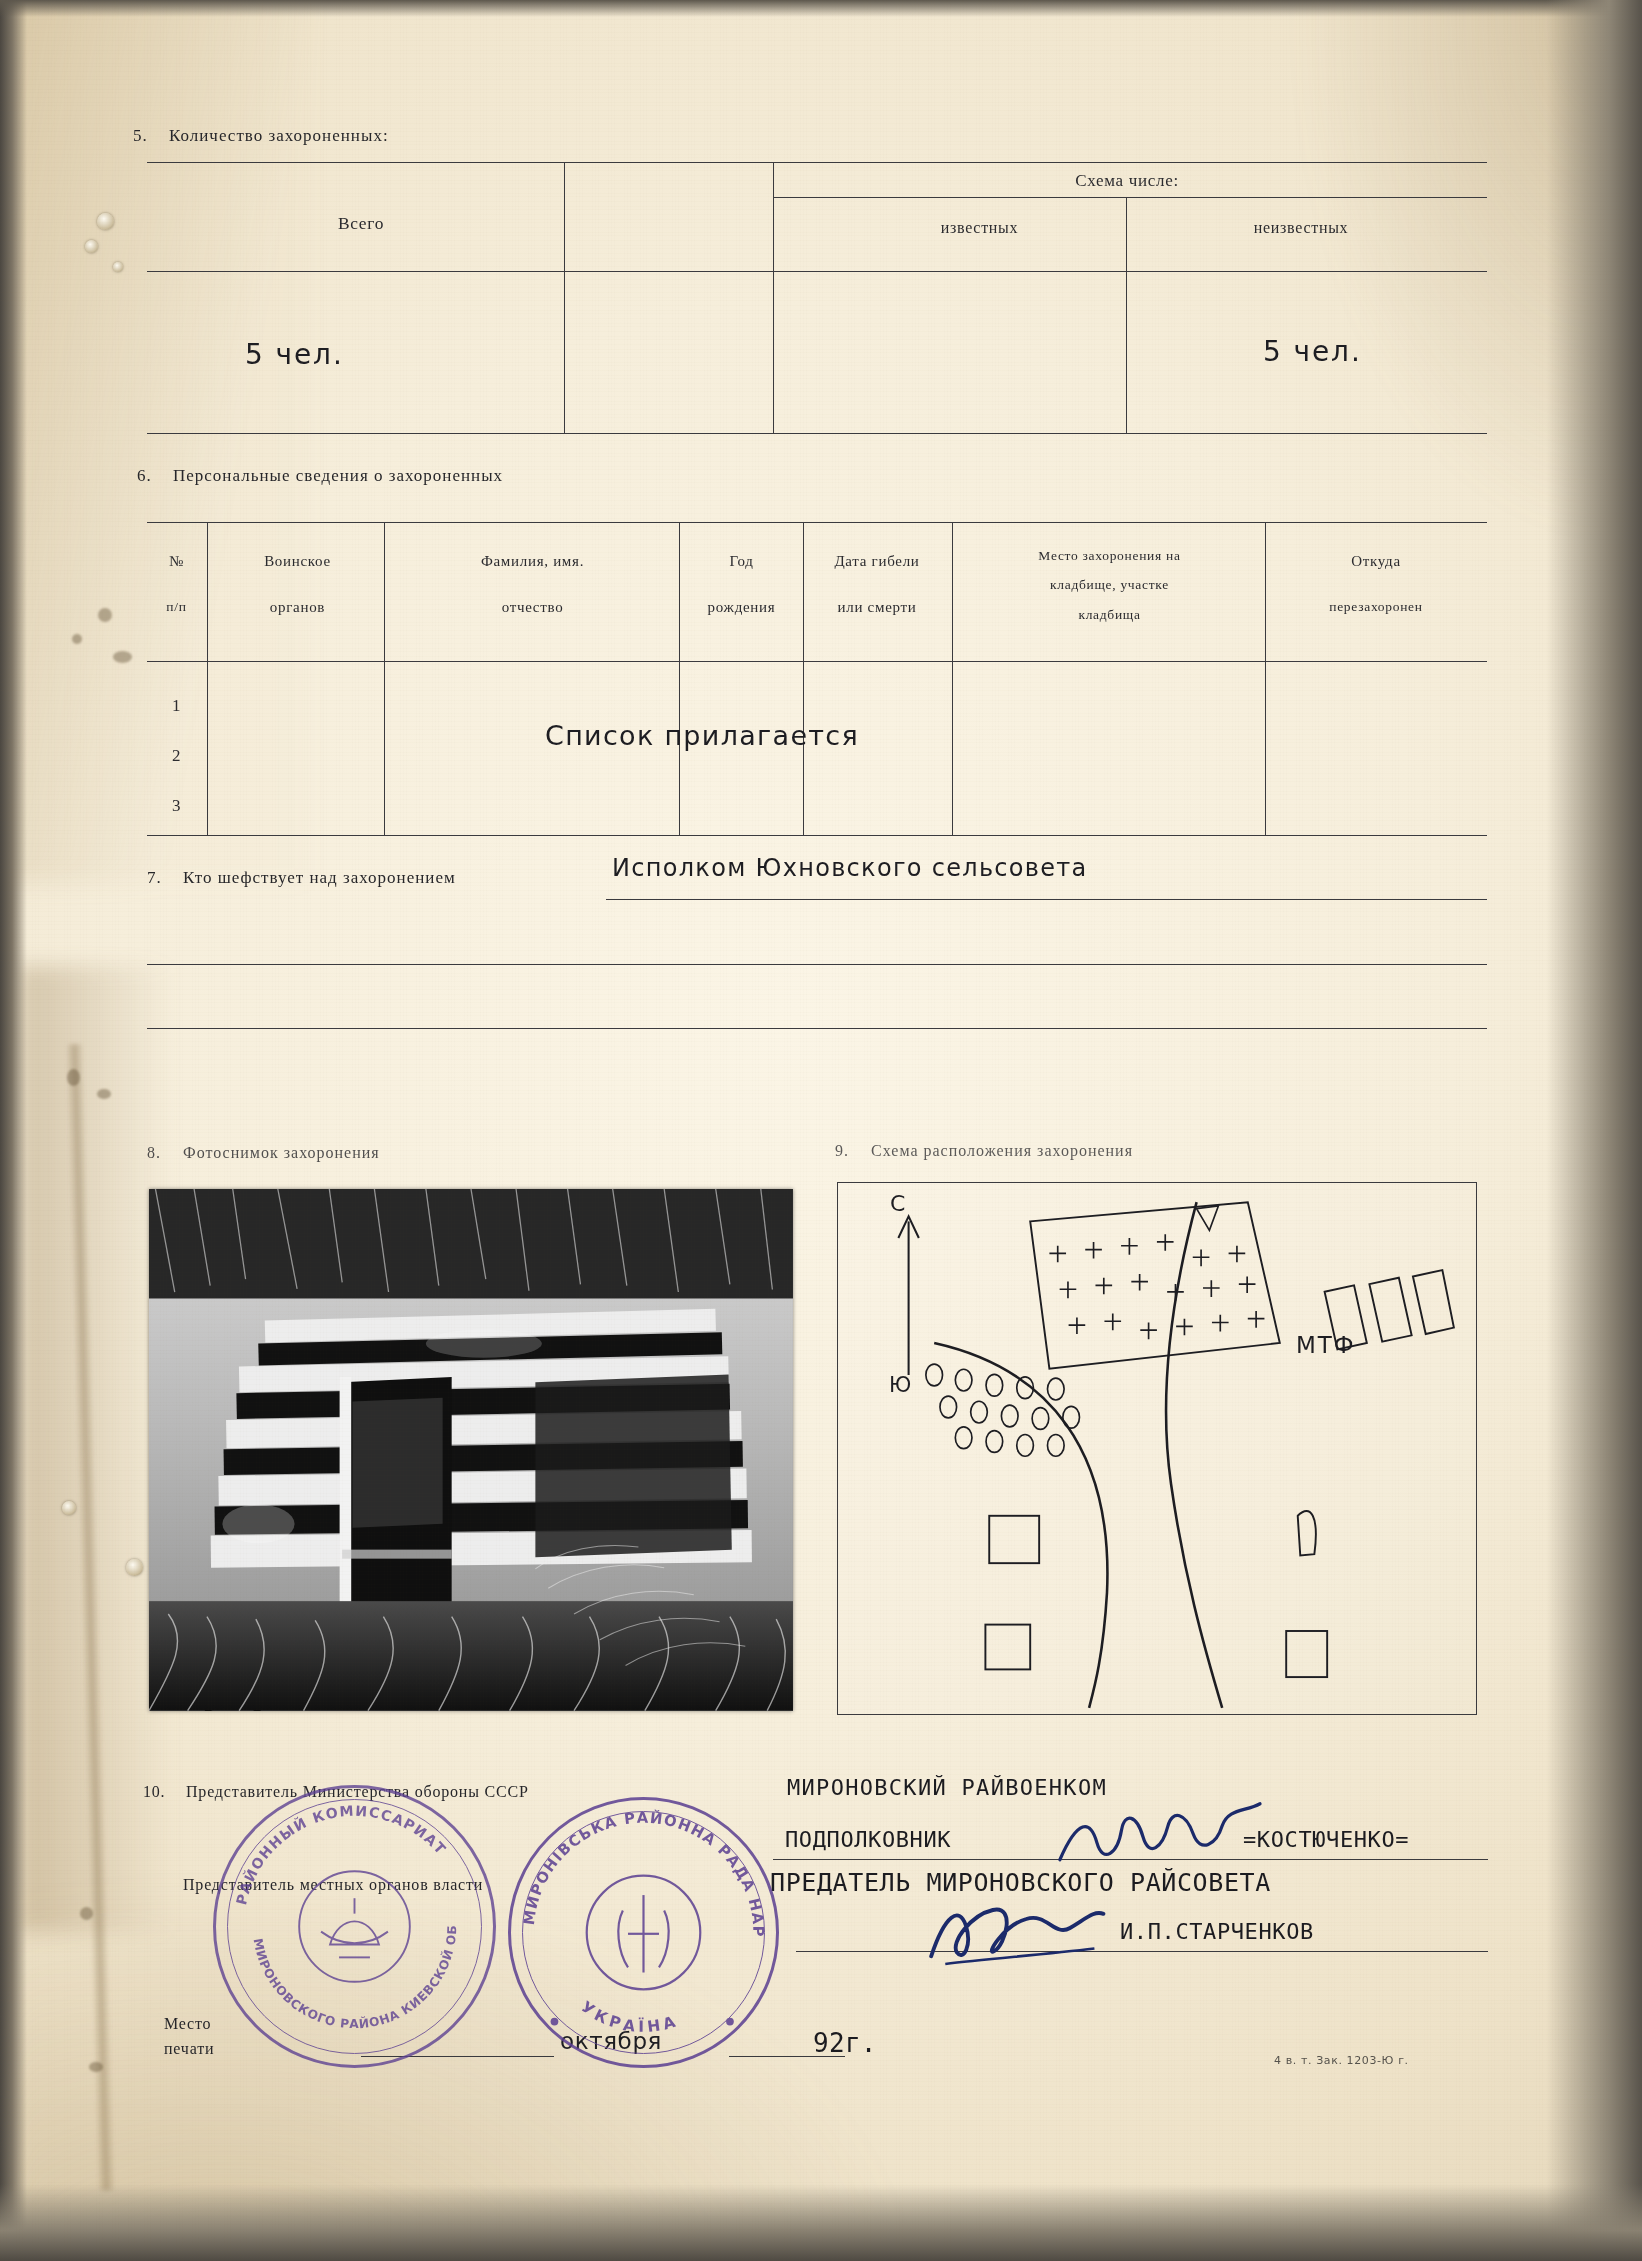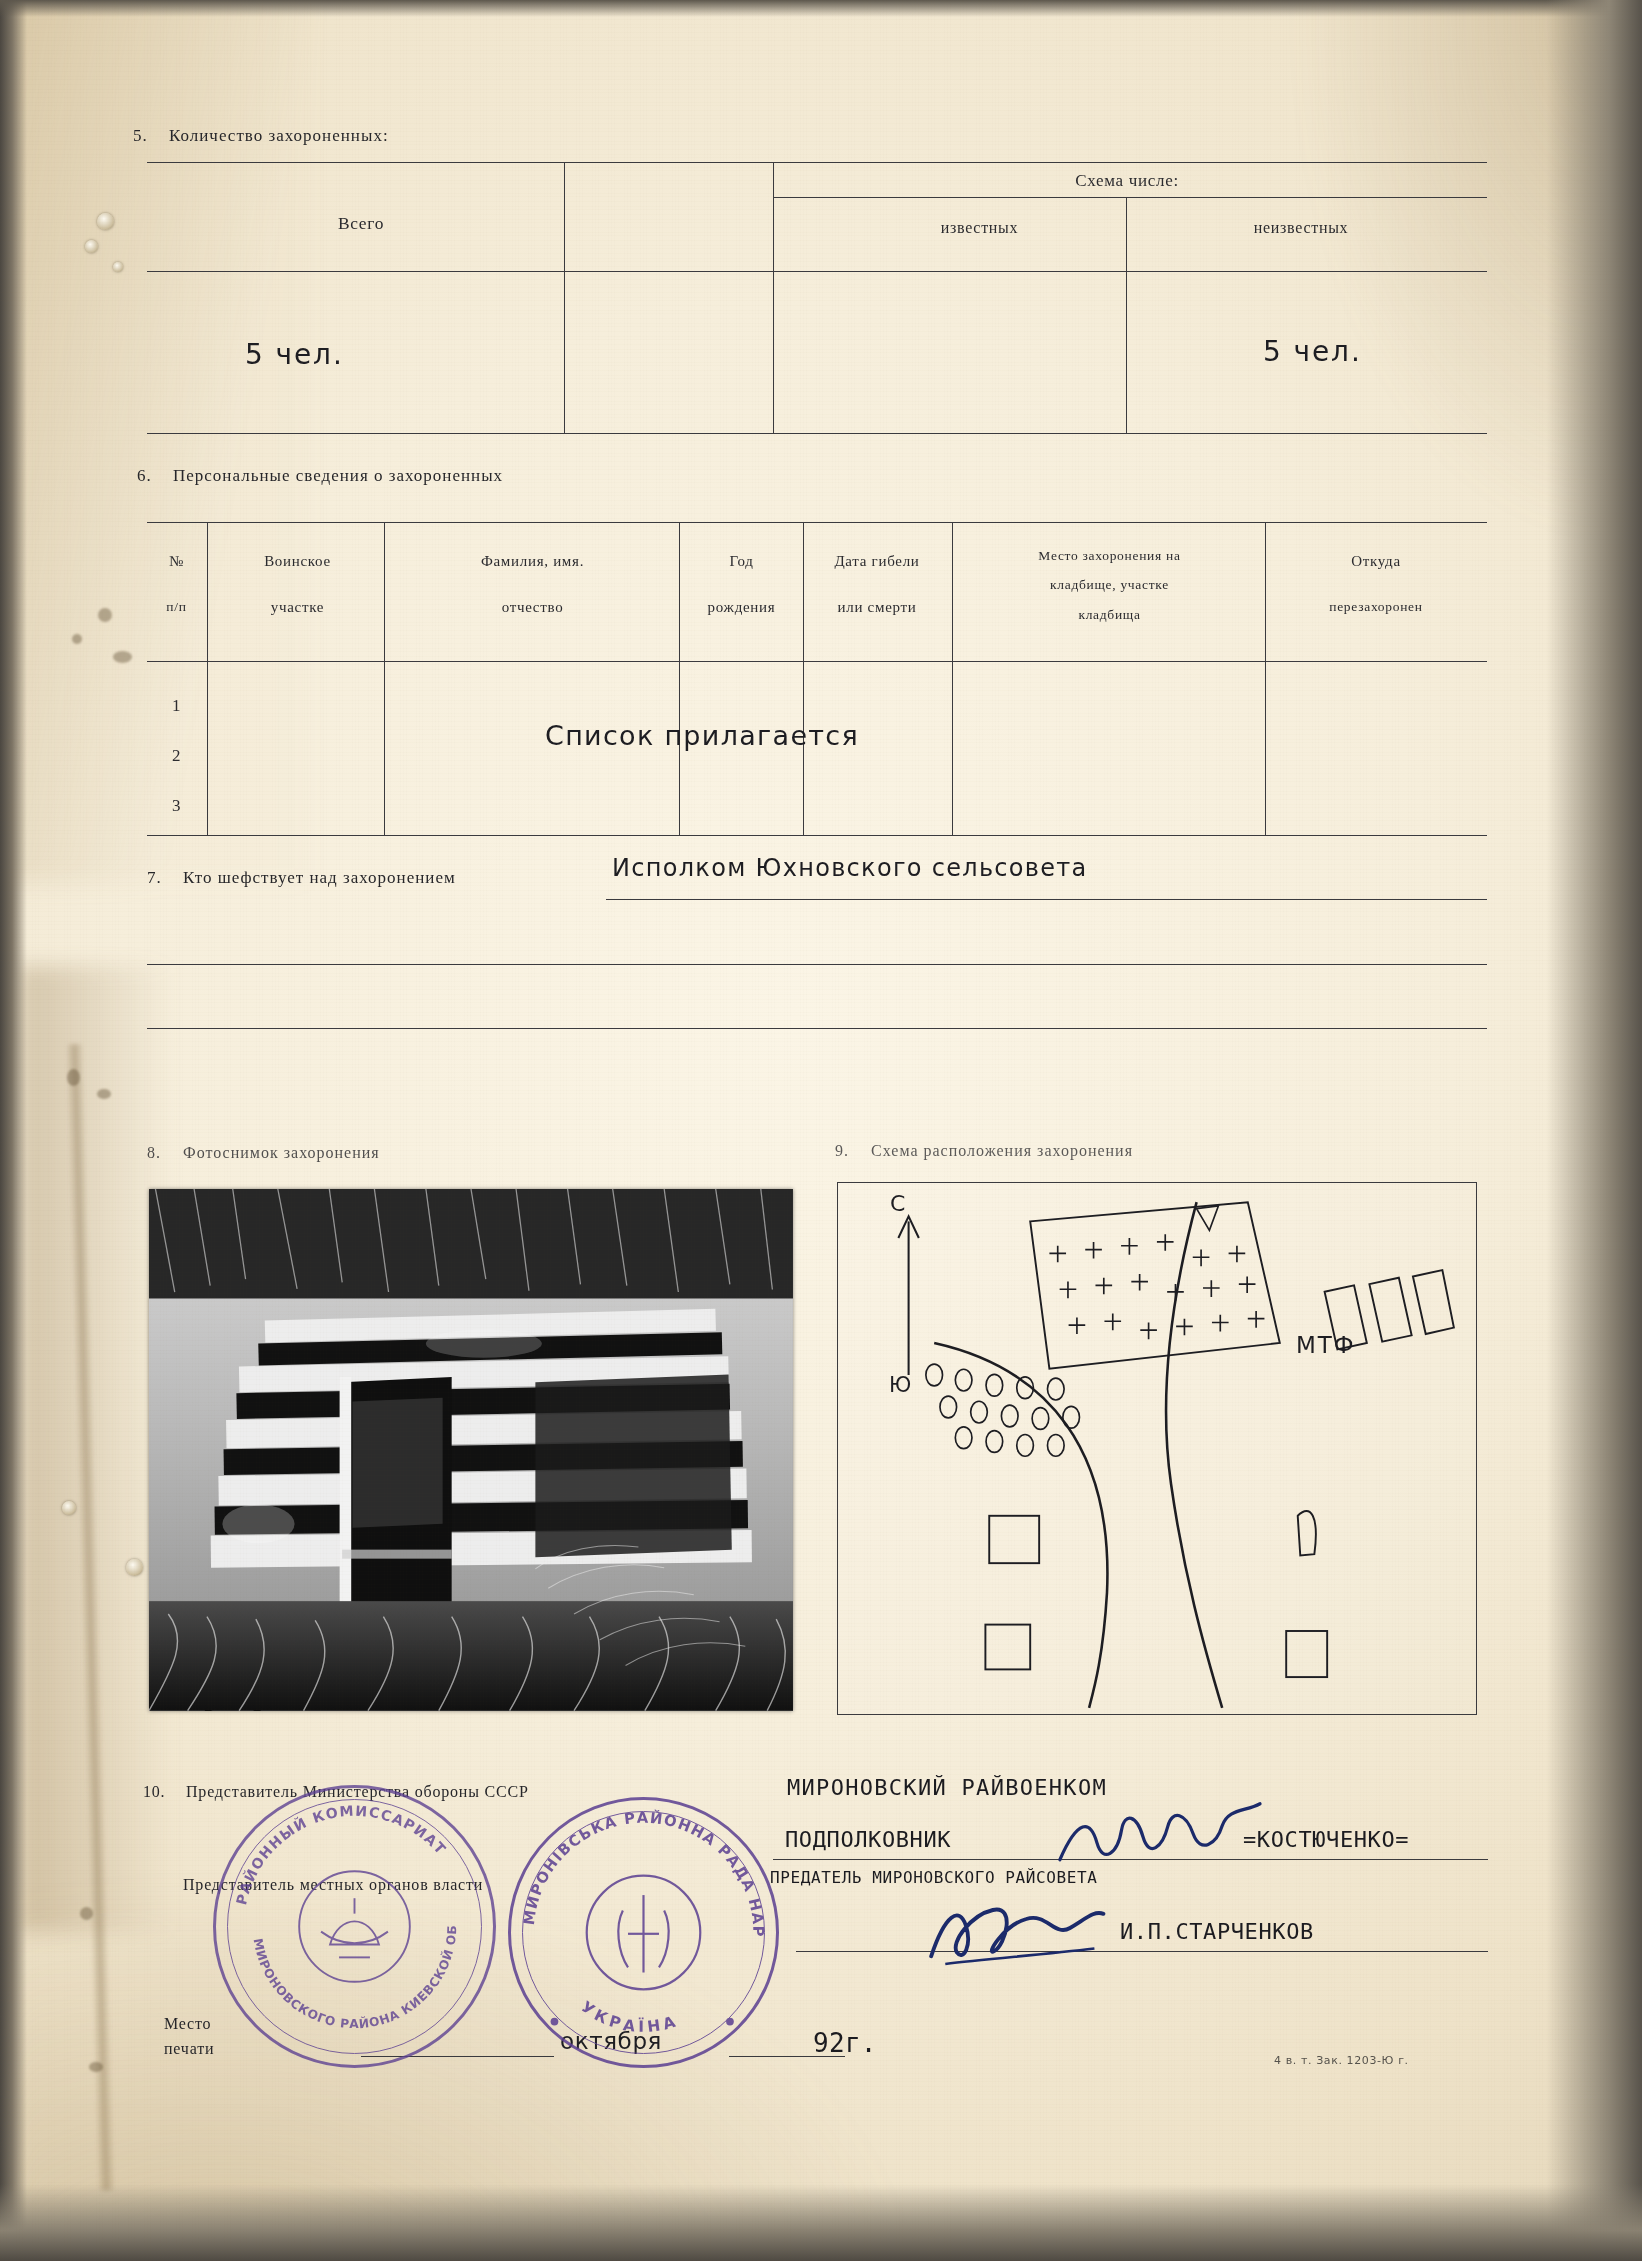--- a/index.html
+++ b/index.html
@@ -256,21 +256,21 @@
     <div class="vrule" style="left:384px;top:522px;height:313px;"></div>
     <div class="vrule" style="left:679px;top:522px;height:313px;"></div>
     <div class="vrule" style="left:803px;top:522px;height:313px;"></div>
     <div class="vrule" style="left:952px;top:522px;height:313px;"></div>
     <div class="vrule" style="left:1265px;top:522px;height:313px;"></div>
 
     <div class="cell-text" style="left:149px;top:553px;width:55px;">№</div>
     <div class="cell-text" style="left:149px;top:599px;width:55px;font-size:13.5px;">п/п</div>
 
     <div class="cell-text" style="left:213px;top:553px;width:169px;">Воинское</div>
-    <div class="cell-text" style="left:213px;top:599px;width:169px;">участке</div>
+    <div class="cell-text" style="left:213px;top:599px;width:169px;">органов</div>
 
     <div class="cell-text" style="left:390px;top:553px;width:285px;">Фамилия, имя.</div>
     <div class="cell-text" style="left:390px;top:599px;width:285px;">отчество</div>
 
     <div class="cell-text" style="left:682px;top:553px;width:119px;">Год</div>
     <div class="cell-text" style="left:682px;top:599px;width:119px;">рождения</div>
 
     <div class="cell-text" style="left:805px;top:553px;width:144px;">Дата гибели</div>
     <div class="cell-text" style="left:805px;top:599px;width:144px;">или смерти</div>
 
@@ -459,21 +459,21 @@
 
     <div class="label" style="left:143px;top:1783px;font-size:16px;">10.</div>
     <div class="label" style="left:186px;top:1783px;font-size:16px;">Представитель Министерства обороны СССР</div>
 
     <div class="typed" style="left:787px;top:1775px;font-size:22px;letter-spacing:1.3px;">МИРОНОВСКИЙ  РАЙВОЕНКОМ</div>
     <div class="typed" style="left:785px;top:1827px;font-size:22px;letter-spacing:0.6px;">ПОДПОЛКОВНИК</div>
     <div class="typed" style="left:1243px;top:1827px;font-size:22px;letter-spacing:0.6px;">=КОСТЮЧЕНКО=</div>
     <div class="rule" style="left:773px;top:1859px;width:715px;"></div>
 
     <div class="label" style="left:183px;top:1876px;font-size:16px;">Представитель местных органов власти</div>
-    <div class="typed" style="left:770px;top:1868px;font-size:16px;letter-spacing:0.6px;">ПРЕДАТЕЛЬ МИРОНОВСКОГО  РАЙСОВЕТА</div>
+    <div class="typed" style="left:770px;top:1868px;font-size:25px;letter-spacing:0.6px;">ПРЕДАТЕЛЬ МИРОНОВСКОГО  РАЙСОВЕТА</div>
     <div class="typed" style="left:1120px;top:1919px;font-size:22px;letter-spacing:0.6px;">И.П.СТАРЧЕНКОВ</div>
     <div class="rule" style="left:796px;top:1951px;width:692px;"></div>
 
     <div class="label" style="left:164px;top:2015px;font-size:16px;">Место</div>
     <div class="label" style="left:164px;top:2040px;font-size:16px;">печати</div>
     <div class="rule" style="left:361px;top:2056px;width:193px;"></div>
     <div class="rule" style="left:729px;top:2056px;width:116px;"></div>
     <div class="handwrite" style="left:560px;top:2028px;font-size:23px;letter-spacing:0.6px;">октября</div>
     <div class="typed" style="left:813px;top:2028px;font-size:26px;">92г.</div>
 

